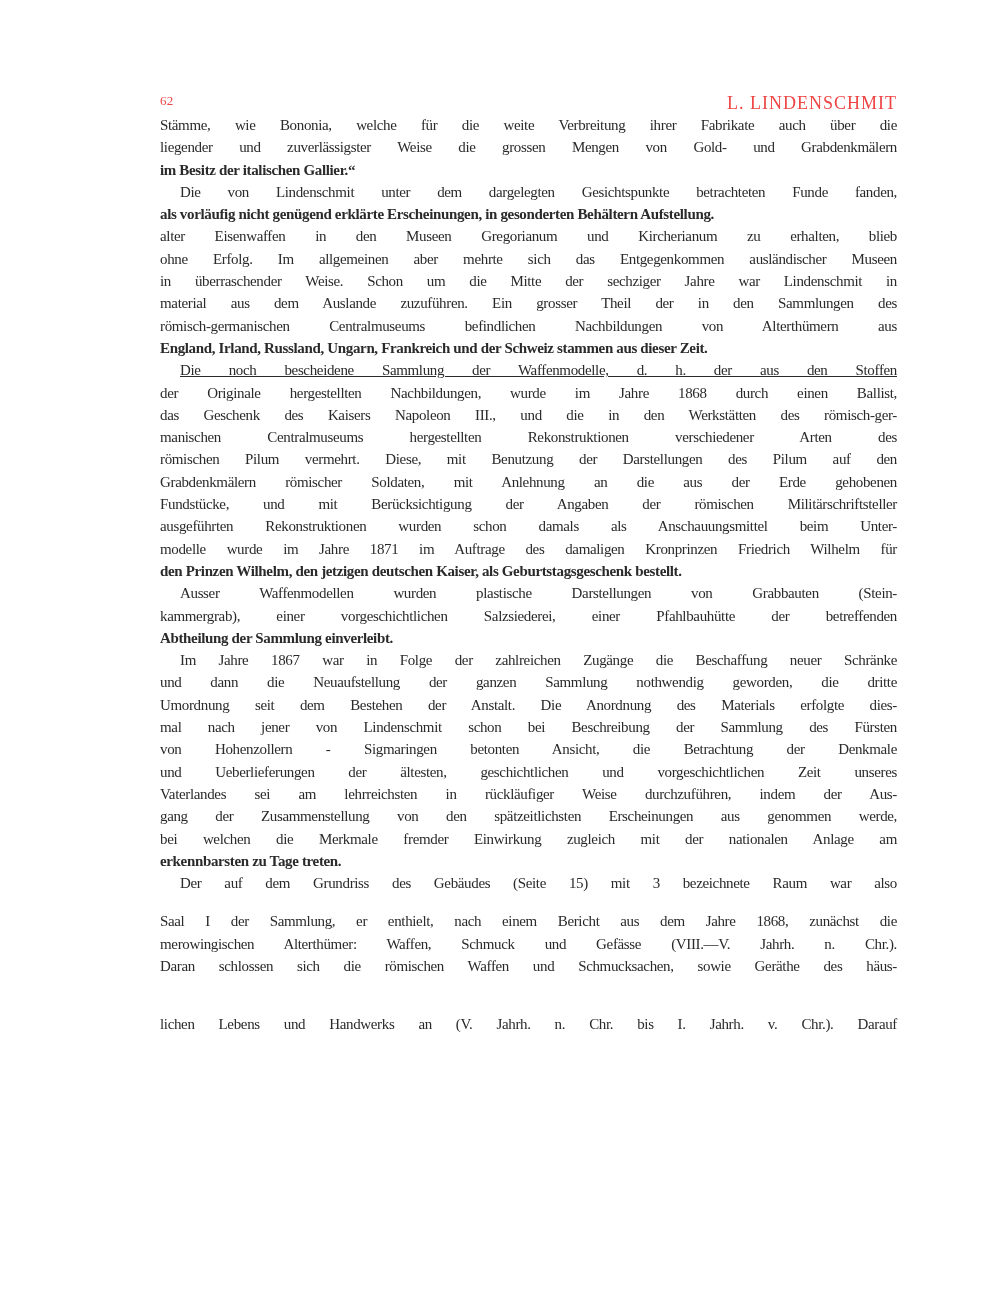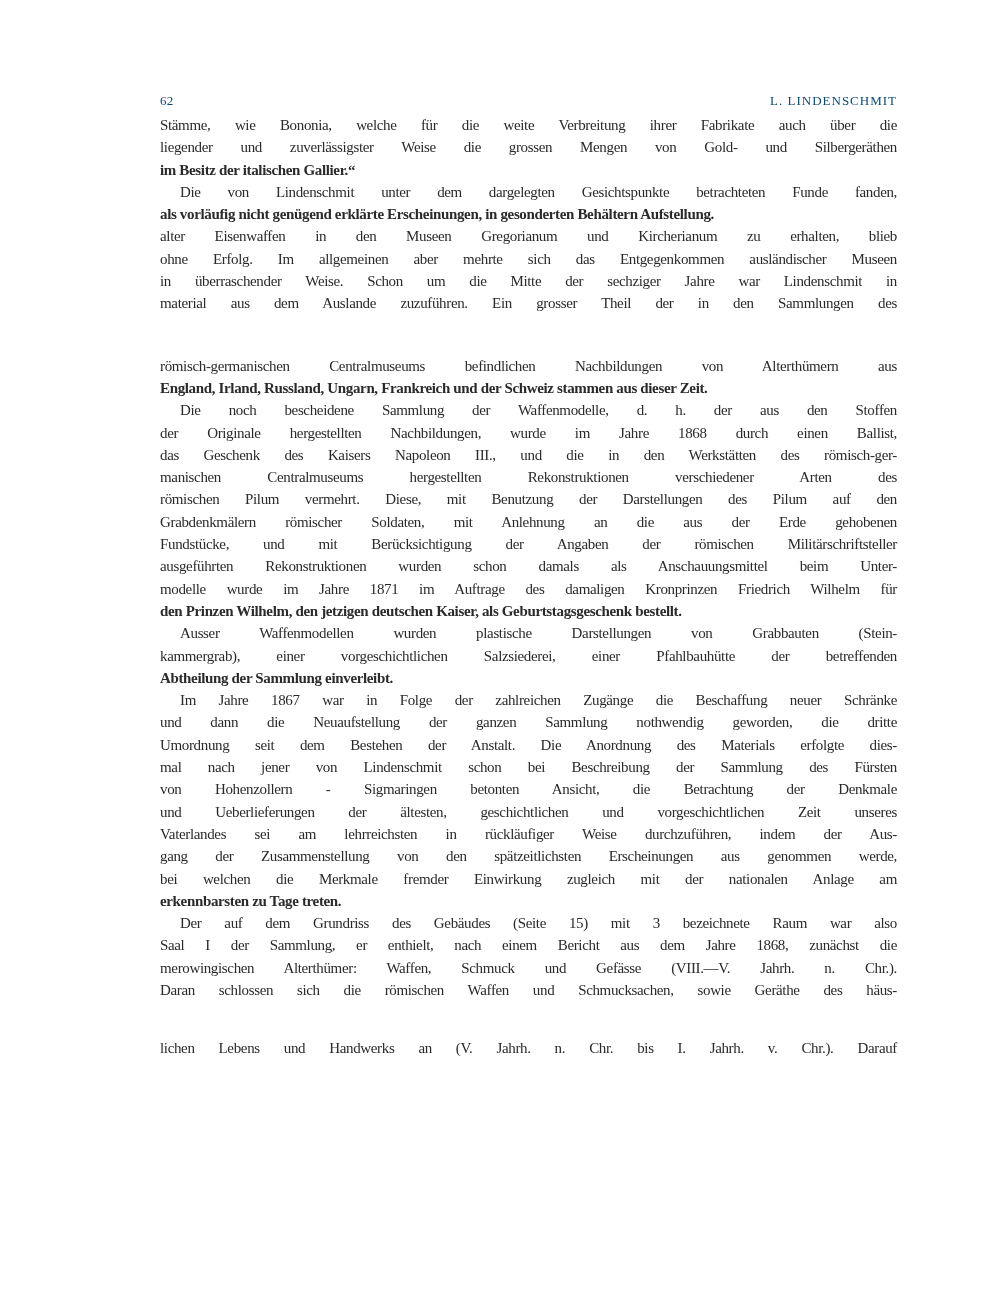--- a/index.html
+++ b/index.html
@@ -22,34 +22,34 @@
       height: 1309px;
       background: #ffffff;
     }
     .running-head {
       position: absolute;
       top: 93px;
       left: 160px;
       width: 737px;
       height: 20px;
       font-size: 14px;
-      color: #0c4a6e;
+      color: #ef4444;
     }
     .page-number {
       position: absolute;
       left: 0;
       top: 0;
       font-size: 13px;
       letter-spacing: 0.3px;
     }
     .header-author {
       position: absolute;
       right: 0;
       top: 0;
-      font-size: 13px;
+      font-size: 18px;
       letter-spacing: 1px;
     }
     .body-text {
       position: absolute;
       top: 114px;
       left: 160px;
       width: 737px;
       font-size: 15px;
       line-height: 22.3px;
       letter-spacing: -0.35px;
@@ -75,31 +75,31 @@
 </head>
 <body>
 
 <div class="page">
   <div class="running-head">
     <span class="page-number">62</span>
     <span class="header-author">L. LINDENSCHMIT</span>
   </div>
   <div class="body-text" id="body-text">
       <span class="line" style="display: block; width: auto; word-spacing: 7.91667px;">Stämme, wie Bononia, welche für die weite Verbreitung ihrer Fabrikate auch über die</span>
-      <span class="line" style="display: block; width: auto; word-spacing: 8.49062px;">liegender und zuverlässigster Weise die grossen Mengen von Gold- und Silbergeräthen</span>
+      <span class="line" style="display: block; width: auto; word-spacing: 8.49062px;">liegender und zuverlässigster Weise die grossen Mengen von Gold- und Grabdenkmälern</span>
       <span class="line last">im Besitz der italischen Gallier.“</span>
       <span class="line indent" style="display: block; width: auto; word-spacing: 5.34722px;">Die von Lindenschmit unter dem dargelegten Gesichtspunkte betrachteten Funde fanden,</span>
       <span class="line last">als vorläufig nicht genügend erklärte Erscheinungen, in gesonderten Behältern Aufstellung.</span>
       <span class="line" style="display: block; width: auto; word-spacing: 10.9391px;">alter Eisenwaffen in den Museen Gregorianum und Kircherianum zu erhalten, blieb</span>
       <span class="line" style="display: block; width: auto; word-spacing: 4.98281px;">ohne Erfolg. Im allgemeinen aber mehrte sich das Entgegenkommen ausländischer Museen</span>
       <span class="line" style="display: block; width: auto; word-spacing: 7.27734px;">in überraschender Weise. Schon um die Mitte der sechziger Jahre war Lindenschmit in</span>
       <span class="line" style="display: block; width: auto; word-spacing: 7.80859px;">material aus dem Auslande zuzuführen. Ein grosser Theil der in den Sammlungen des</span>
-      <span class="line" style="display: block; width: auto; word-spacing: 8.14583px; margin-top: 40px;">römisch-germanischen Centralmuseums befindlichen Nachbildungen von Alterthümern aus</span>
+      <span class="line" style="display: block; width: auto; word-spacing: 8.14583px;">römisch-germanischen Centralmuseums befindlichen Nachbildungen von Alterthümern aus</span>
       <span class="line last">England, Irland, Russland, Ungarn, Frankreich und der Schweiz stammen aus dieser Zeit.</span>
-      <span class="line indent" style="display: block; width: auto; word-spacing: 11.4858px;">Die noch bescheidene Sammlung der Waffenmodelle, d. h. der aus den Stoffen</span>
+      <span class="line indent" style="display: block; width: auto; word-spacing: 11.4858px; text-decoration: underline;">Die noch bescheidene Sammlung der Waffenmodelle, d. h. der aus den Stoffen</span>
       <span class="line" style="display: block; width: auto; word-spacing: 10.0406px;">der Originale hergestellten Nachbildungen, wurde im Jahre 1868 durch einen Ballist,</span>
       <span class="line" style="display: block; width: auto; word-spacing: 8.07943px;">das Geschenk des Kaisers Napoleon III., und die in den Werkstätten des römisch-ger-</span>
       <span class="line" style="display: block; width: auto; word-spacing: 17.0443px;">manischen Centralmuseums hergestellten Rekonstruktionen verschiedener Arten des</span>
       <span class="line" style="display: block; width: auto; word-spacing: 7.82244px;">römischen Pilum vermehrt. Diese, mit Benutzung der Darstellungen des Pilum auf den</span>
       <span class="line" style="display: block; width: auto; word-spacing: 10.4297px;">Grabdenkmälern römischer Soldaten, mit Anlehnung an die aus der Erde gehobenen</span>
       <span class="line" style="display: block; width: auto; word-spacing: 10.5723px;">Fundstücke, und mit Berücksichtigung der Angaben der römischen Militärschriftsteller</span>
       <span class="line" style="display: block; width: auto; word-spacing: 8.05859px;">ausgeführten Rekonstruktionen wurden schon damals als Anschauungsmittel beim Unter-</span>
       <span class="line" style="display: block; width: auto; word-spacing: 3.10807px;">modelle wurde im Jahre 1871 im Auftrage des damaligen Kronprinzen Friedrich Wilhelm für</span>
       <span class="line last">den Prinzen Wilhelm, den jetzigen deutschen Kaiser, als Geburtstagsgeschenk bestellt.</span>
       <span class="line indent" style="display: block; width: auto; word-spacing: 15.067px;">Ausser Waffenmodellen wurden plastische Darstellungen von Grabbauten (Stein-</span>
@@ -109,18 +109,18 @@
       <span class="line" style="display: block; width: auto; word-spacing: 9.91719px;">und dann die Neuaufstellung der ganzen Sammlung nothwendig geworden, die dritte</span>
       <span class="line" style="display: block; width: auto; word-spacing: 7.60653px;">Umordnung seit dem Bestehen der Anstalt. Die Anordnung des Materials erfolgte dies-</span>
       <span class="line" style="display: block; width: auto; word-spacing: 8.71591px;">mal nach jener von Lindenschmit schon bei Beschreibung der Sammlung des Fürsten</span>
       <span class="line" style="display: block; width: auto; word-spacing: 13.3003px;">von Hohenzollern - Sigmaringen betonten Ansicht, die Betrachtung der Denkmale</span>
       <span class="line" style="display: block; width: auto; word-spacing: 10.3086px;">und Ueberlieferungen der ältesten, geschichtlichen und vorgeschichtlichen Zeit unseres</span>
       <span class="line" style="display: block; width: auto; word-spacing: 9.09688px;">Vaterlandes sei am lehrreichsten in rückläufiger Weise durchzuführen, indem der Aus-</span>
       <span class="line" style="display: block; width: auto; word-spacing: 5.47222px;">gang der Zusammenstellung von den spätzeitlichsten Erscheinungen aus genommen werde,</span>
       <span class="line" style="display: block; width: auto; word-spacing: 7.70028px;">bei welchen die Merkmale fremder Einwirkung zugleich mit der nationalen Anlage am</span>
       <span class="line last">erkennbarsten zu Tage treten.</span>
       <span class="line indent" style="display: block; width: auto; word-spacing: 7.96394px;">Der auf dem Grundriss des Gebäudes (Seite 15) mit 3 bezeichnete Raum war also</span>
-      <span class="line" style="display: block; width: auto; word-spacing: 5.99219px;">Saal I der Sammlung, er enthielt, nach einem Bericht aus dem Jahre 1868, zunächst die</span>
+      <span class="line" style="display: block; width: auto; word-spacing: 5.99219px; margin-top: 16px;">Saal I der Sammlung, er enthielt, nach einem Bericht aus dem Jahre 1868, zunächst die</span>
       <span class="line" style="display: block; width: auto; word-spacing: 8.70833px;">merowingischen Alterthümer: Waffen, Schmuck und Gefässe (VIII.—V. Jahrh. n. Chr.).</span>
       <span class="line" style="display: block; width: auto; word-spacing: 5.37926px;">Daran schlossen sich die römischen Waffen und Schmucksachen, sowie Geräthe des häus-</span>
       <span class="line" style="display: block; width: auto; word-spacing: 10.1775px; margin-top: 36px;">lichen Lebens und Handwerks an (V. Jahrh. n. Chr. bis I. Jahrh. v. Chr.). Darauf</span>
     </div>
 </div>
 
 </body></html>

